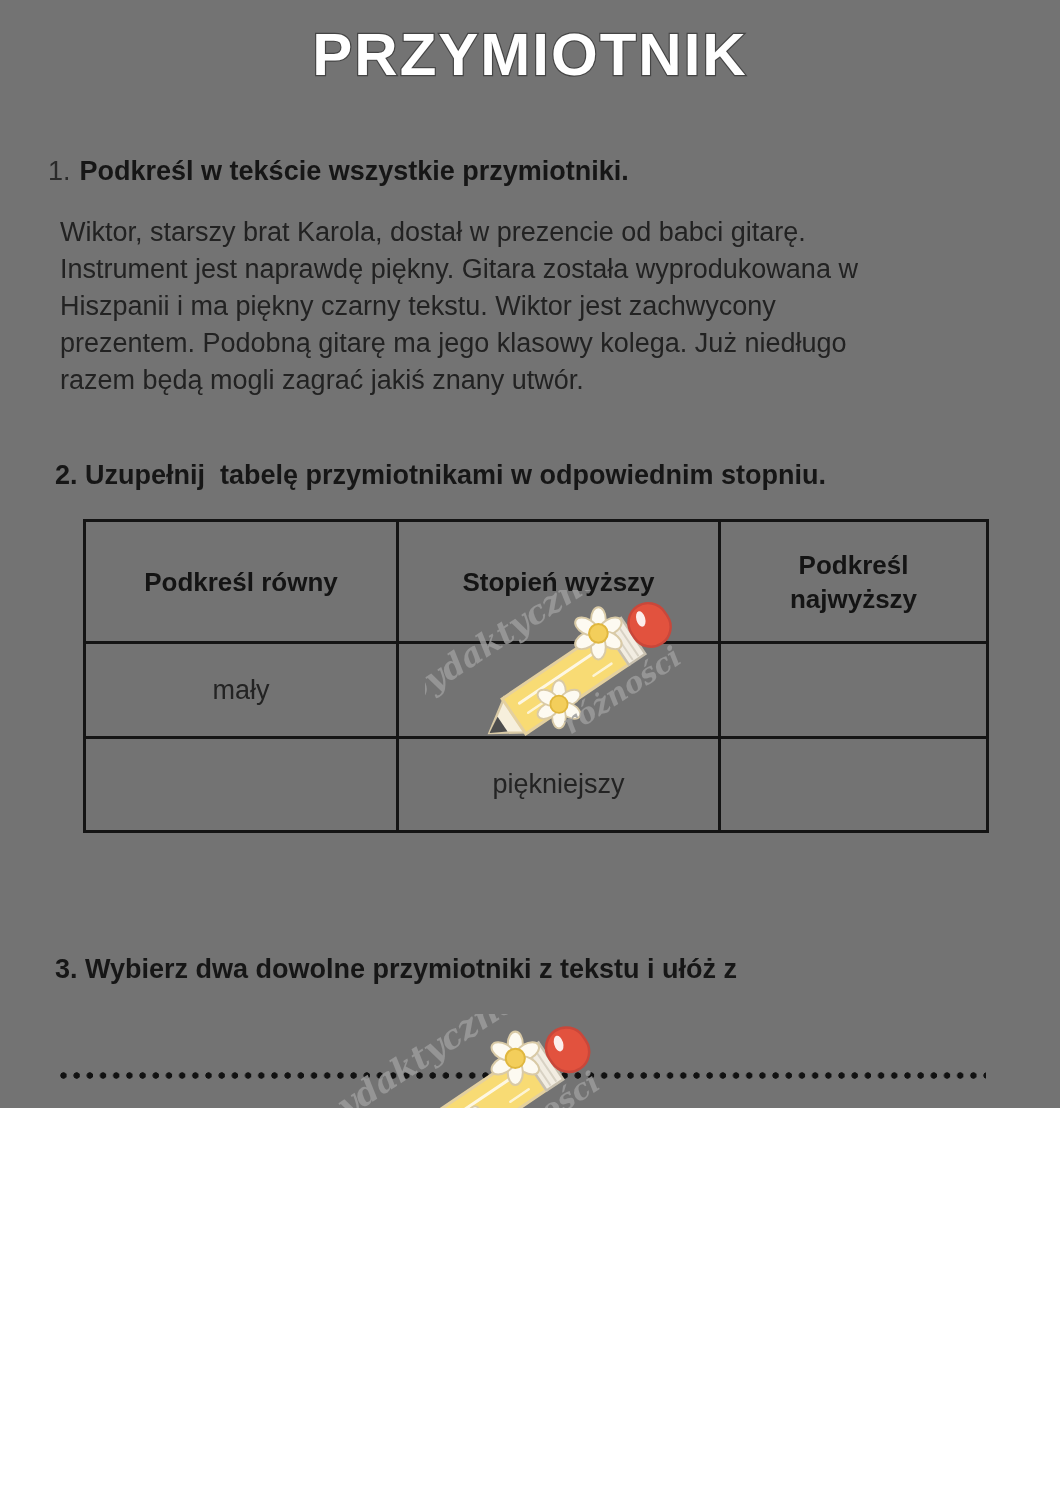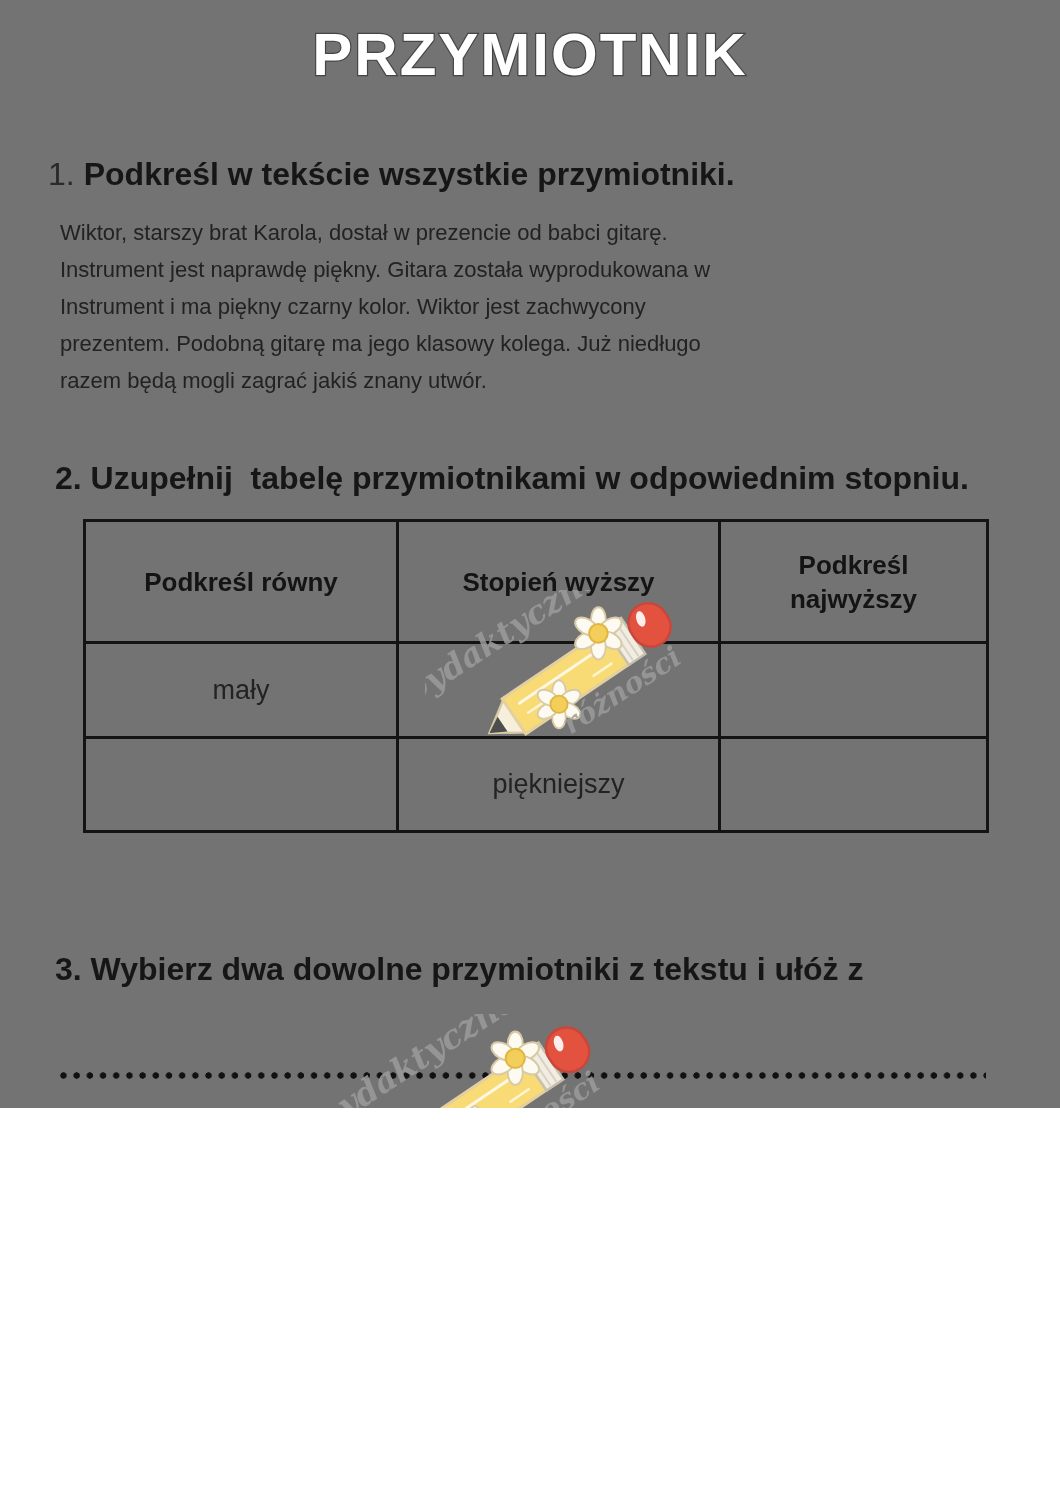--- a/index.html
+++ b/index.html
@@ -5,28 +5,28 @@
   html,body{margin:0;padding:0;background:#ffffff;}
   .page{position:relative;width:1060px;height:1108px;background:#737373;overflow:hidden;
         font-family:"Liberation Sans",sans-serif;color:#1c1c1c;}
 
   
   .title{position:absolute;top:20px;left:0;width:100%;text-align:center;margin:0;
          font-family:"Liberation Sans",sans-serif;font-weight:700;font-size:60px;line-height:70px;
          letter-spacing:2px;color:#ffffff;-webkit-text-stroke:2.4px #454545;paint-order:stroke fill;}
 
   
-  .ex-heading{position:absolute;font-size:32px;font-weight:700;color:#161616;}
+  .ex-heading{position:absolute;font-size:27px;font-weight:700;color:#161616;}
   .ex1{left:48px;top:156px;}
   .ex1 .num{font-weight:400;margin-right:9px;color:#2a2a2a;}
   .ex2{left:55px;top:460px;white-space:pre-wrap;}
   .ex3{left:55px;top:948px;line-height:43px;text-align:center;}
 
   
-  .para{position:absolute;left:60px;top:214px;font-size:22px;line-height:37px;color:#222222;}
+  .para{position:absolute;left:60px;top:214px;font-size:27px;line-height:37px;color:#222222;}
 
   
   .tbl-wrap{position:absolute;left:83px;top:519px;}
   table{border-collapse:collapse;table-layout:fixed;}
   th,td{border:3px solid #141414;text-align:center;vertical-align:middle;}
   th{font-size:26px;font-weight:700;padding:0 30px;height:119px;line-height:34px;color:#141414;}
   td{font-size:27px;font-weight:400;color:#232323;}
   tr.r1 td{height:90px;border-radius:32px;} tr.r2 td{height:89px;} tr.r3 td{height:88px;}
 
   
@@ -50,21 +50,21 @@
 
   <h1 class="title">PRZYMIOTNIK</h1>
 
   <div class="ex-heading ex1">
     <span class="num">1.</span><span>Podkreśl w tekście wszystkie przymiotniki.</span>
   </div>
 
   <div class="para">
     <div>Wiktor, starszy brat Karola, dostał w prezencie od babci gitarę.</div>
     <div>Instrument jest naprawdę piękny. Gitara została wyprodukowana w</div>
-    <div>Instrument i ma piękny czarny kolor. Wiktor jest zachwycony</div>
+    <div>Hiszpanii i ma piękny czarny tekstu. Wiktor jest zachwycony</div>
     <div>prezentem. Podobną gitarę ma jego klasowy kolega. Już niedługo</div>
     <div>razem będą mogli zagrać jakiś znany utwór.</div>
   </div>
 
   <div class="ex-heading ex2">2. Uzupełnij  tabelę przymiotnikami w odpowiednim stopniu.</div>
 
   <div class="tbl-wrap">
     <table>
       <colgroup>
           <col style="width:313px">

